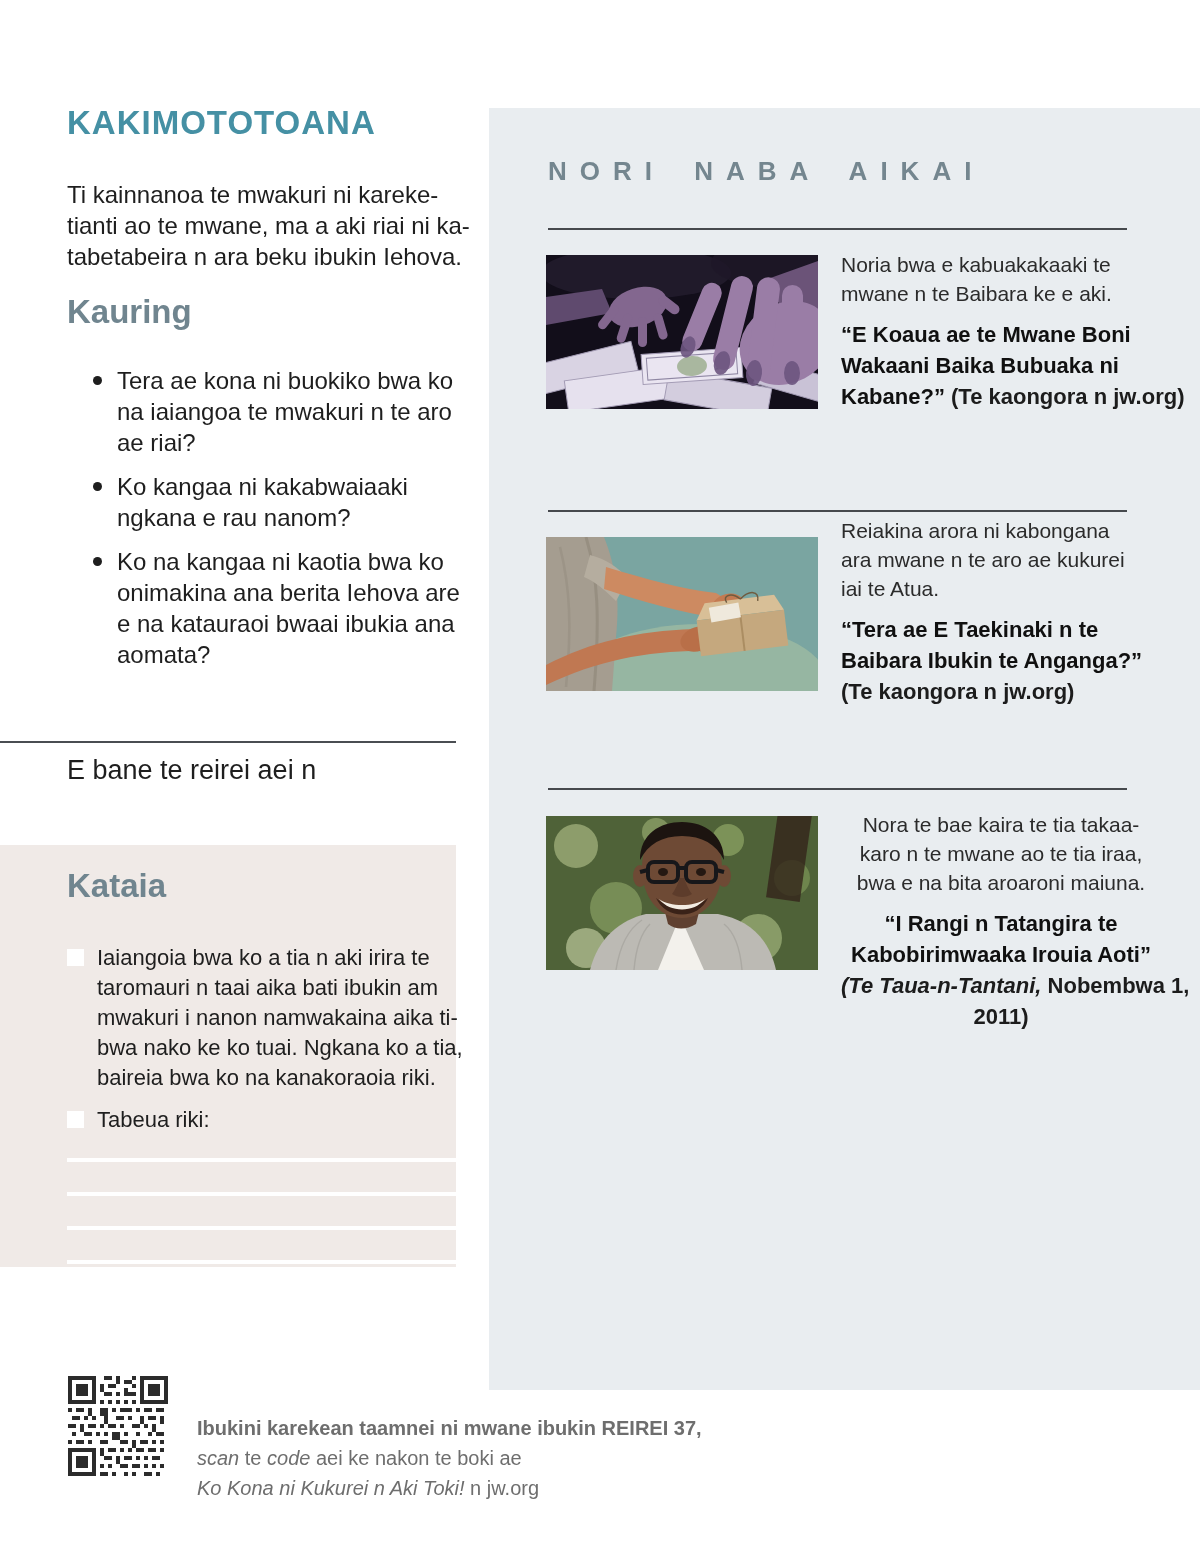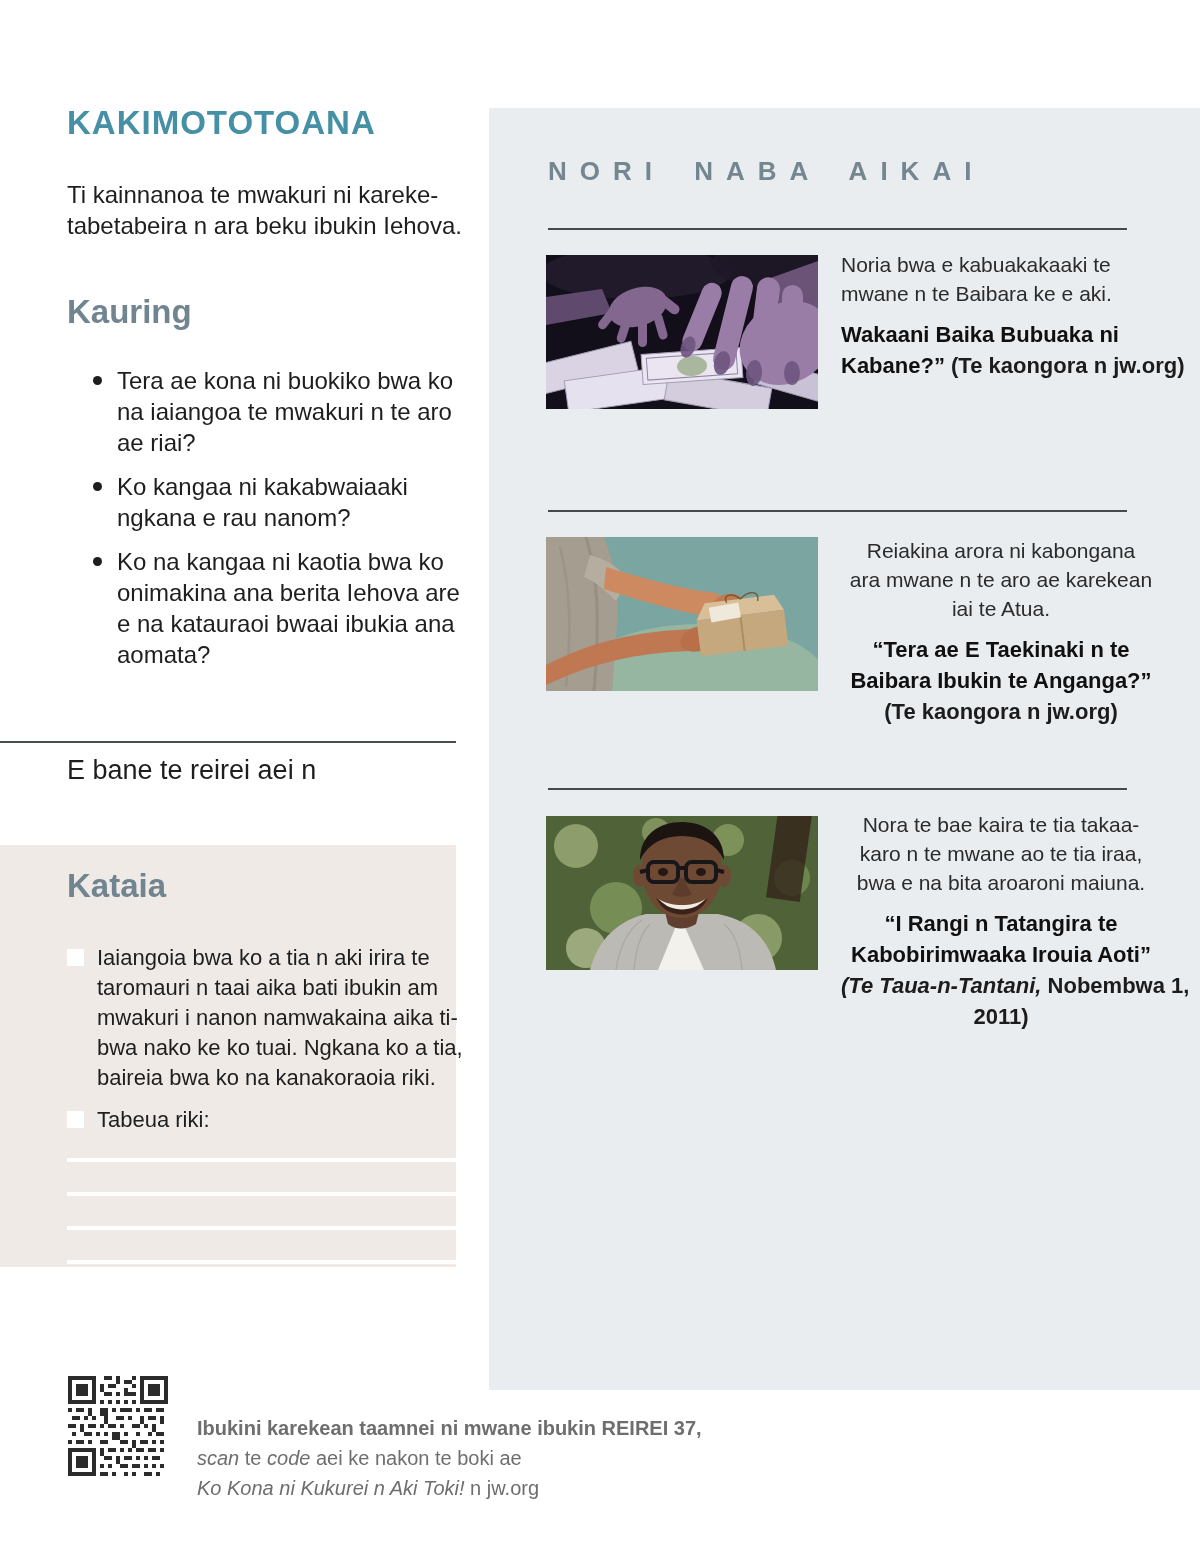--- a/index.html
+++ b/index.html
@@ -57,20 +57,21 @@
 </style>
 </head>
 <body>
 
 <div class="page">
 
   <h1 class="abs h-teal" style="left:67px; top:104px;">KAKIMOTOTOANA</h1>
 
   <div class="abs" style="left:67px; top:179px;">
     <div class="intro-line">Ti kainnanoa te mwakuri ni kareke-</div>
+    <div class="intro-line">tianti ao te mwane, ma a aki riai ni ka-</div>
     <div class="intro-line">tabetabeira n ara beku ibukin Iehova.</div>
   </div>
 
   <h2 class="abs h-slate" style="left:67px; top:293px;">Kauring</h2>
 
   <ul class="abs bullets" style="left:67px; top:365px;">
     <li>
       <div class="b-line">Tera ae kona ni buokiko bwa ko</div>
       <div class="b-line">na iaiangoa te mwakuri n te aro</div>
       <div class="b-line">ae riai?</div>
@@ -165,20 +166,21 @@
           <ellipse cx="246" cy="118" rx="8" ry="12"></ellipse>
         </g>
       </svg>
     </div>
     <div class="itext" style="top:142px;">
       <div class="desc">
         <div class="d-line">Noria bwa e kabuakakaaki te</div>
         <div class="d-line">mwane n te Baibara ke e aki.</div>
       </div>
       <div class="quote">
+        <div class="q-line bold">“E Koaua ae te Mwane Boni</div>
         <div class="q-line bold">Wakaani Baika Bubuaka ni</div>
         <div class="q-line">
           <span class="bold">Kabane?”</span><span class="reg"> (Te kaongora n jw.org)</span>
         </div>
       </div>
     </div>
 
     <div class="p-rule" style="top:402px;"></div>
 
     <div class="media" style="top:429px;">
@@ -199,24 +201,24 @@
         </g>
         <g transform="rotate(-7 196 92)">
           <polygon points="152,78 240,78 232,62 162,62" fill="#d8bf97"></polygon>
           <rect x="152" y="78" width="88" height="36" fill="#c5a87e"></rect>
           <line x1="196" y1="78" x2="196" y2="114" stroke="#ab8d62" stroke-width="2"></line>
           <rect x="166" y="66" width="30" height="15" fill="#efe9dc" transform="rotate(-3 181 73)"></rect>
           <path d="M198,62 C208,54 218,56 215,66 M198,62 C190,54 180,56 184,64" stroke="#6f5b3f" fill="none" stroke-width="1.5"></path>
         </g>
       </svg>
     </div>
-    <div class="itext" style="top:428px;text-align:center;">
+    <div class="itext" style="top:408px;">
       <div class="desc">
         <div class="d-line">Reiakina arora ni kabongana</div>
-        <div class="d-line">ara mwane n te aro ae karekean</div>
+        <div class="d-line">ara mwane n te aro ae kukurei</div>
         <div class="d-line">iai te Atua.</div>
       </div>
       <div class="quote">
         <div class="q-line bold">“Tera ae E Taekinaki n te</div>
         <div class="q-line bold">Baibara Ibukin te Anganga?”</div>
         <div class="q-line reg">(Te kaongora n jw.org)</div>
       </div>
     </div>
 
     <div class="p-rule" style="top:680px;"></div>

